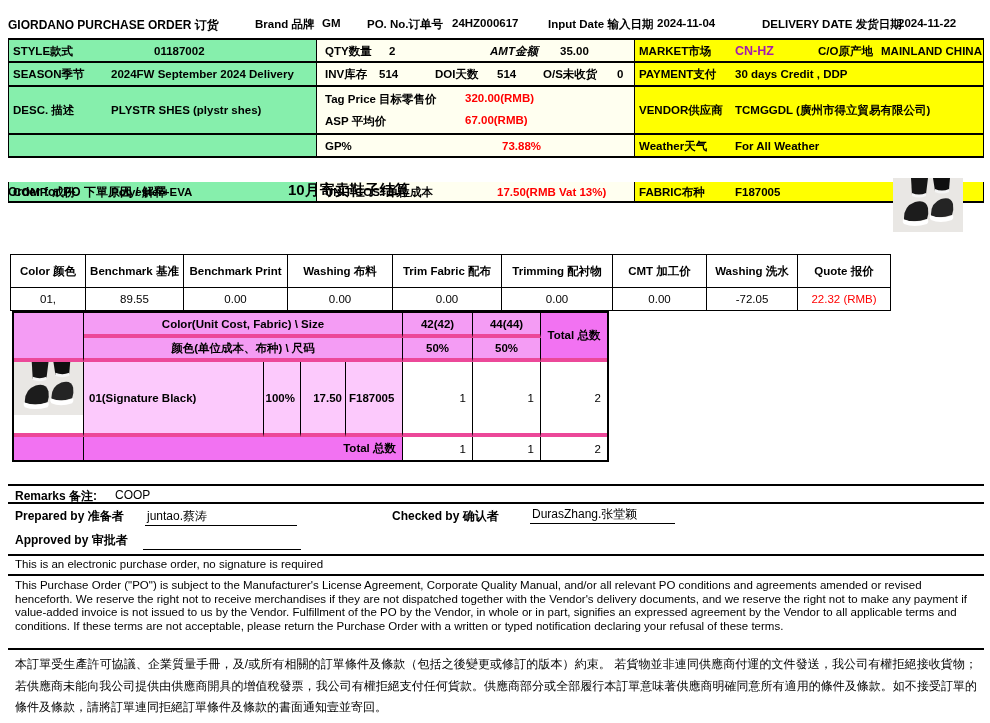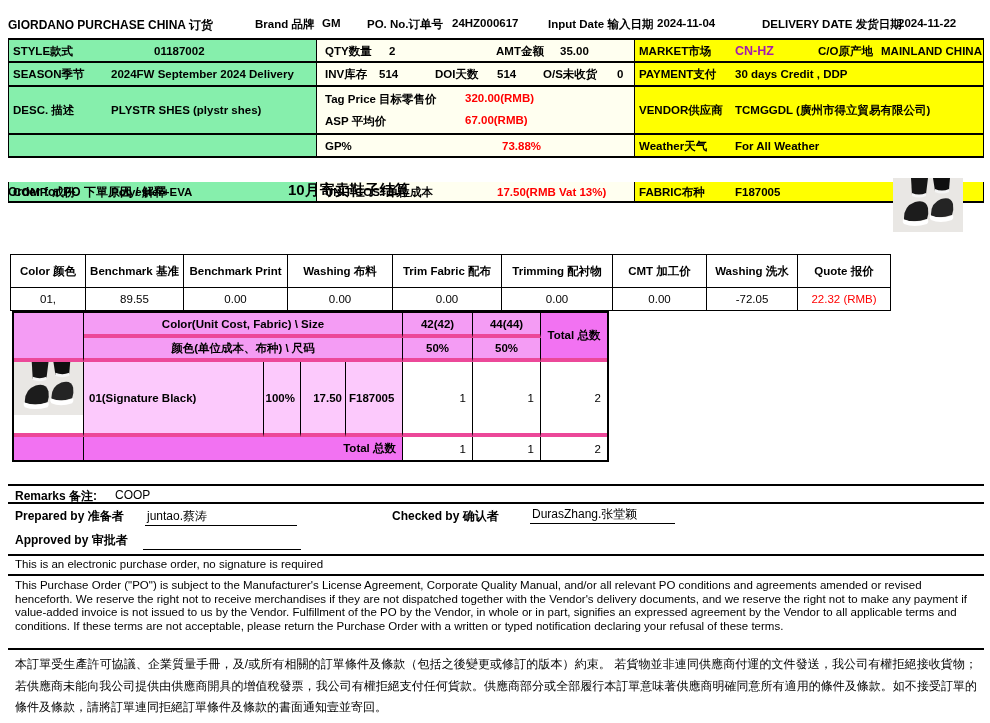--- a/index.html
+++ b/index.html
@@ -54,41 +54,41 @@
   .para-zh{position:absolute;left:15px;width:962px;font-size:12px;line-height:21.5px;
            white-space:normal;text-align:justify;}
   .shoe-wrap{position:absolute;}
   .shoe-svg{display:block;width:100%;height:100%;}
 </style>
 </head>
 <body>
 
 <div class="page">
 
-  <span class="th-span" style="left:8px;font-size:12px;">GIORDANO PURCHASE CHINA 订货</span>
+  <span class="th-span" style="left:8px;font-size:12px;">GIORDANO PURCHASE ORDER 订货</span>
   <span class="th-span" style="left:255px;">Brand 品牌</span>
   <span class="th-span" style="left:322px;">GM</span>
   <span class="th-span" style="left:367px;">PO. No.订单号</span>
   <span class="th-span" style="left:452px;">24HZ000617</span>
   <span class="th-span" style="left:548px;">Input Date 输入日期</span>
   <span class="th-span" style="left:657px;">2024-11-04</span>
   <span class="th-span" style="left:762px;">DELIVERY DATE 发货日期</span>
   <span class="th-span" style="left:898px;">2024-11-22</span>
 
   <div class="ig">
 
     <div class="ig-row" style="height:21px;">
       <div class="sec sec-l">
         <span class="fl" style="left:4px;">STYLE款式</span>
         <span class="fl" style="left:102px;margin-left:43px;">01187002</span>
       </div>
       <div class="sec sec-m">
         <span class="fl" style="left:8px;">QTY数量</span>
         <span class="fl" style="left:72px;">2</span>
-        <span class="fl" style="left:179px;">AMT金额</span>
+        <span class="fl" style="left:173px;font-style:italic;">AMT金额</span>
         <span class="fl" style="left:243px;">35.00</span>
       </div>
       <div class="sec sec-r">
         <span class="fl" style="left:4px;">MARKET市场</span>
         <span class="fl blue" style="left:100px;font-size:12.5px;">CN-HZ</span>
         <span class="fl" style="left:183px;">C/O原产地</span>
         <span class="fl" style="left:246px;">MAINLAND CHINA</span>
       </div>
     </div>
 

